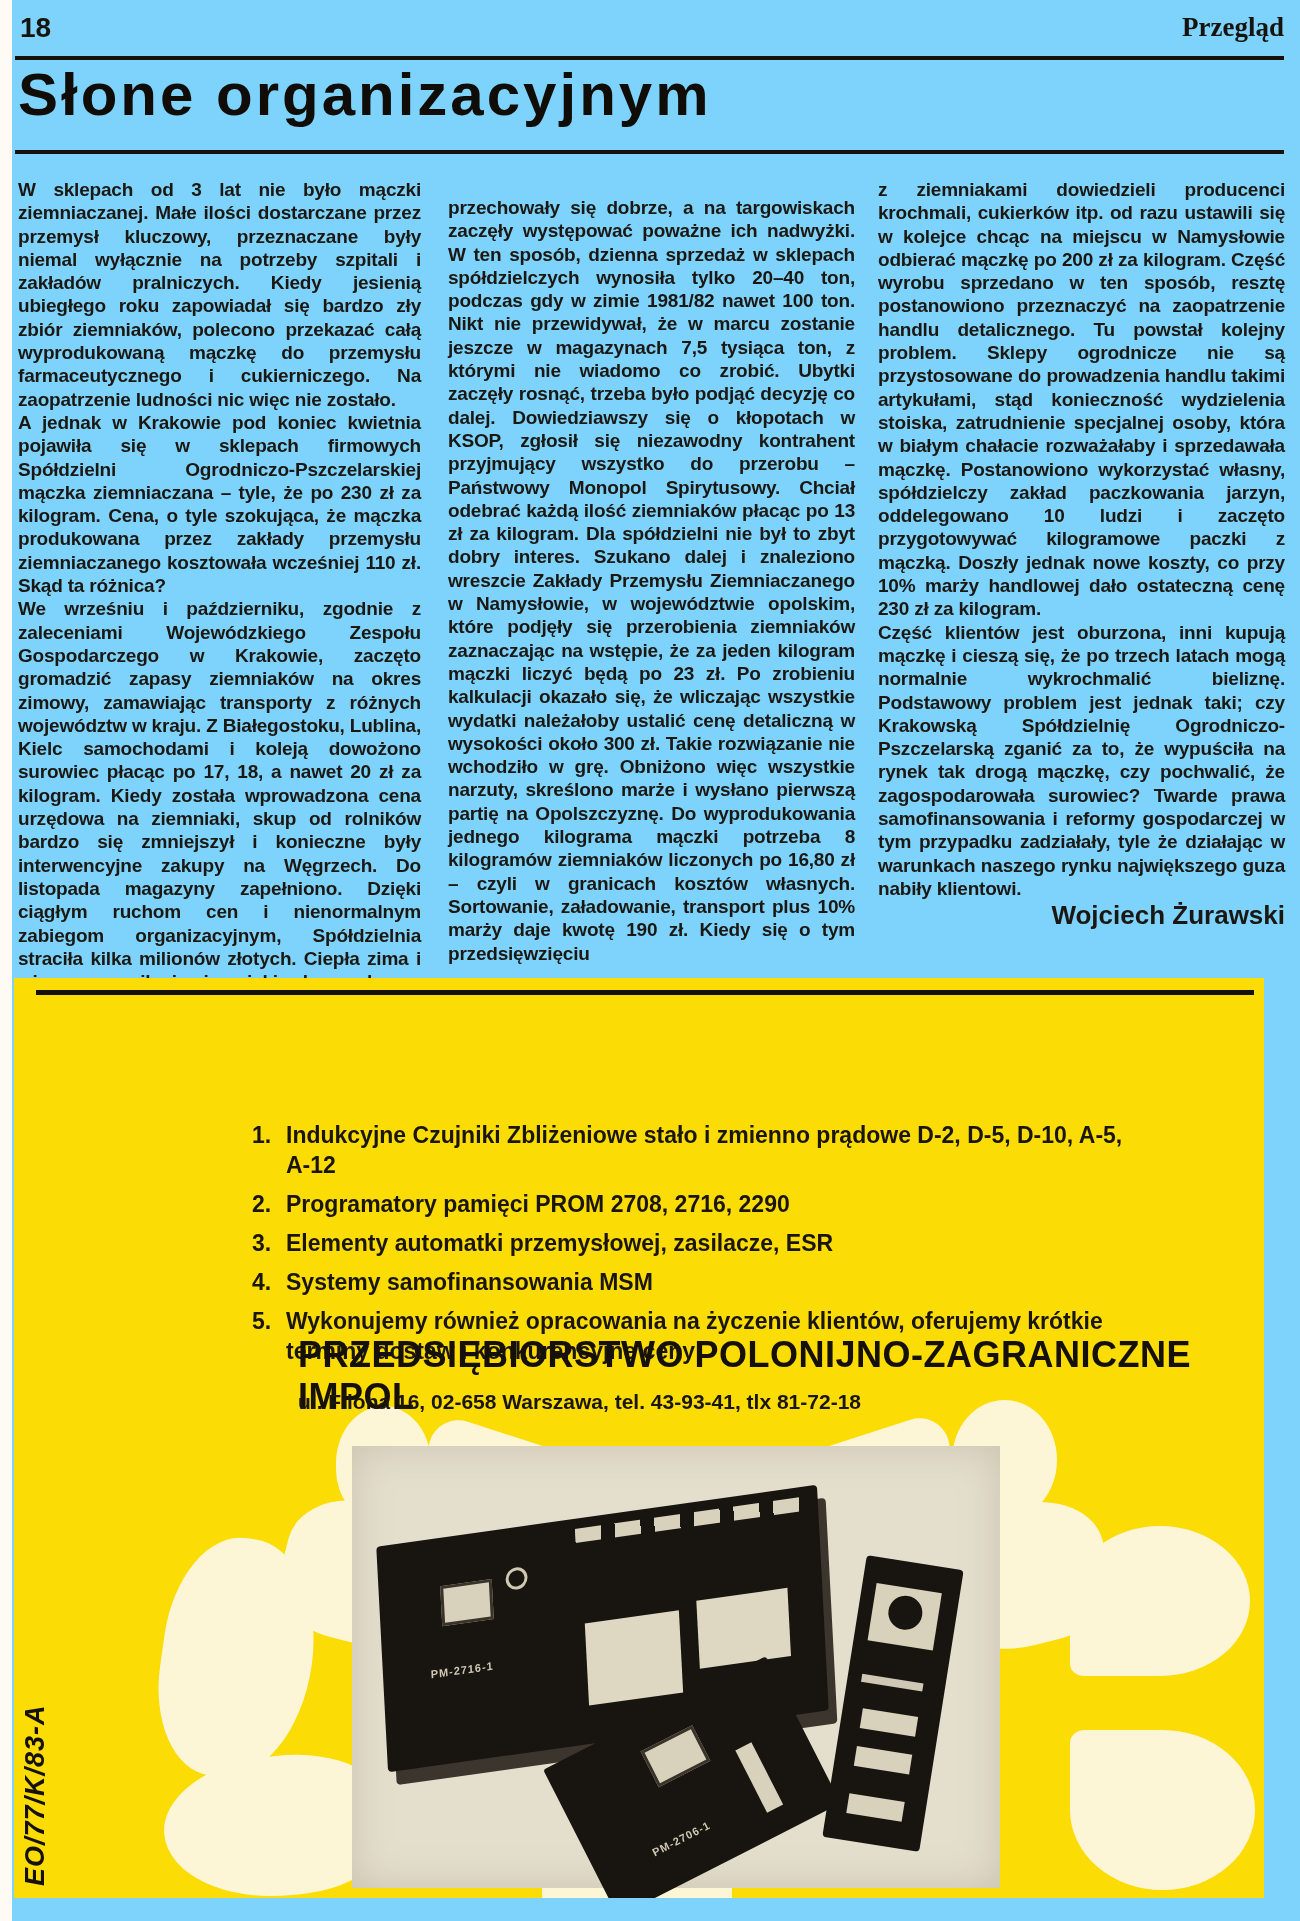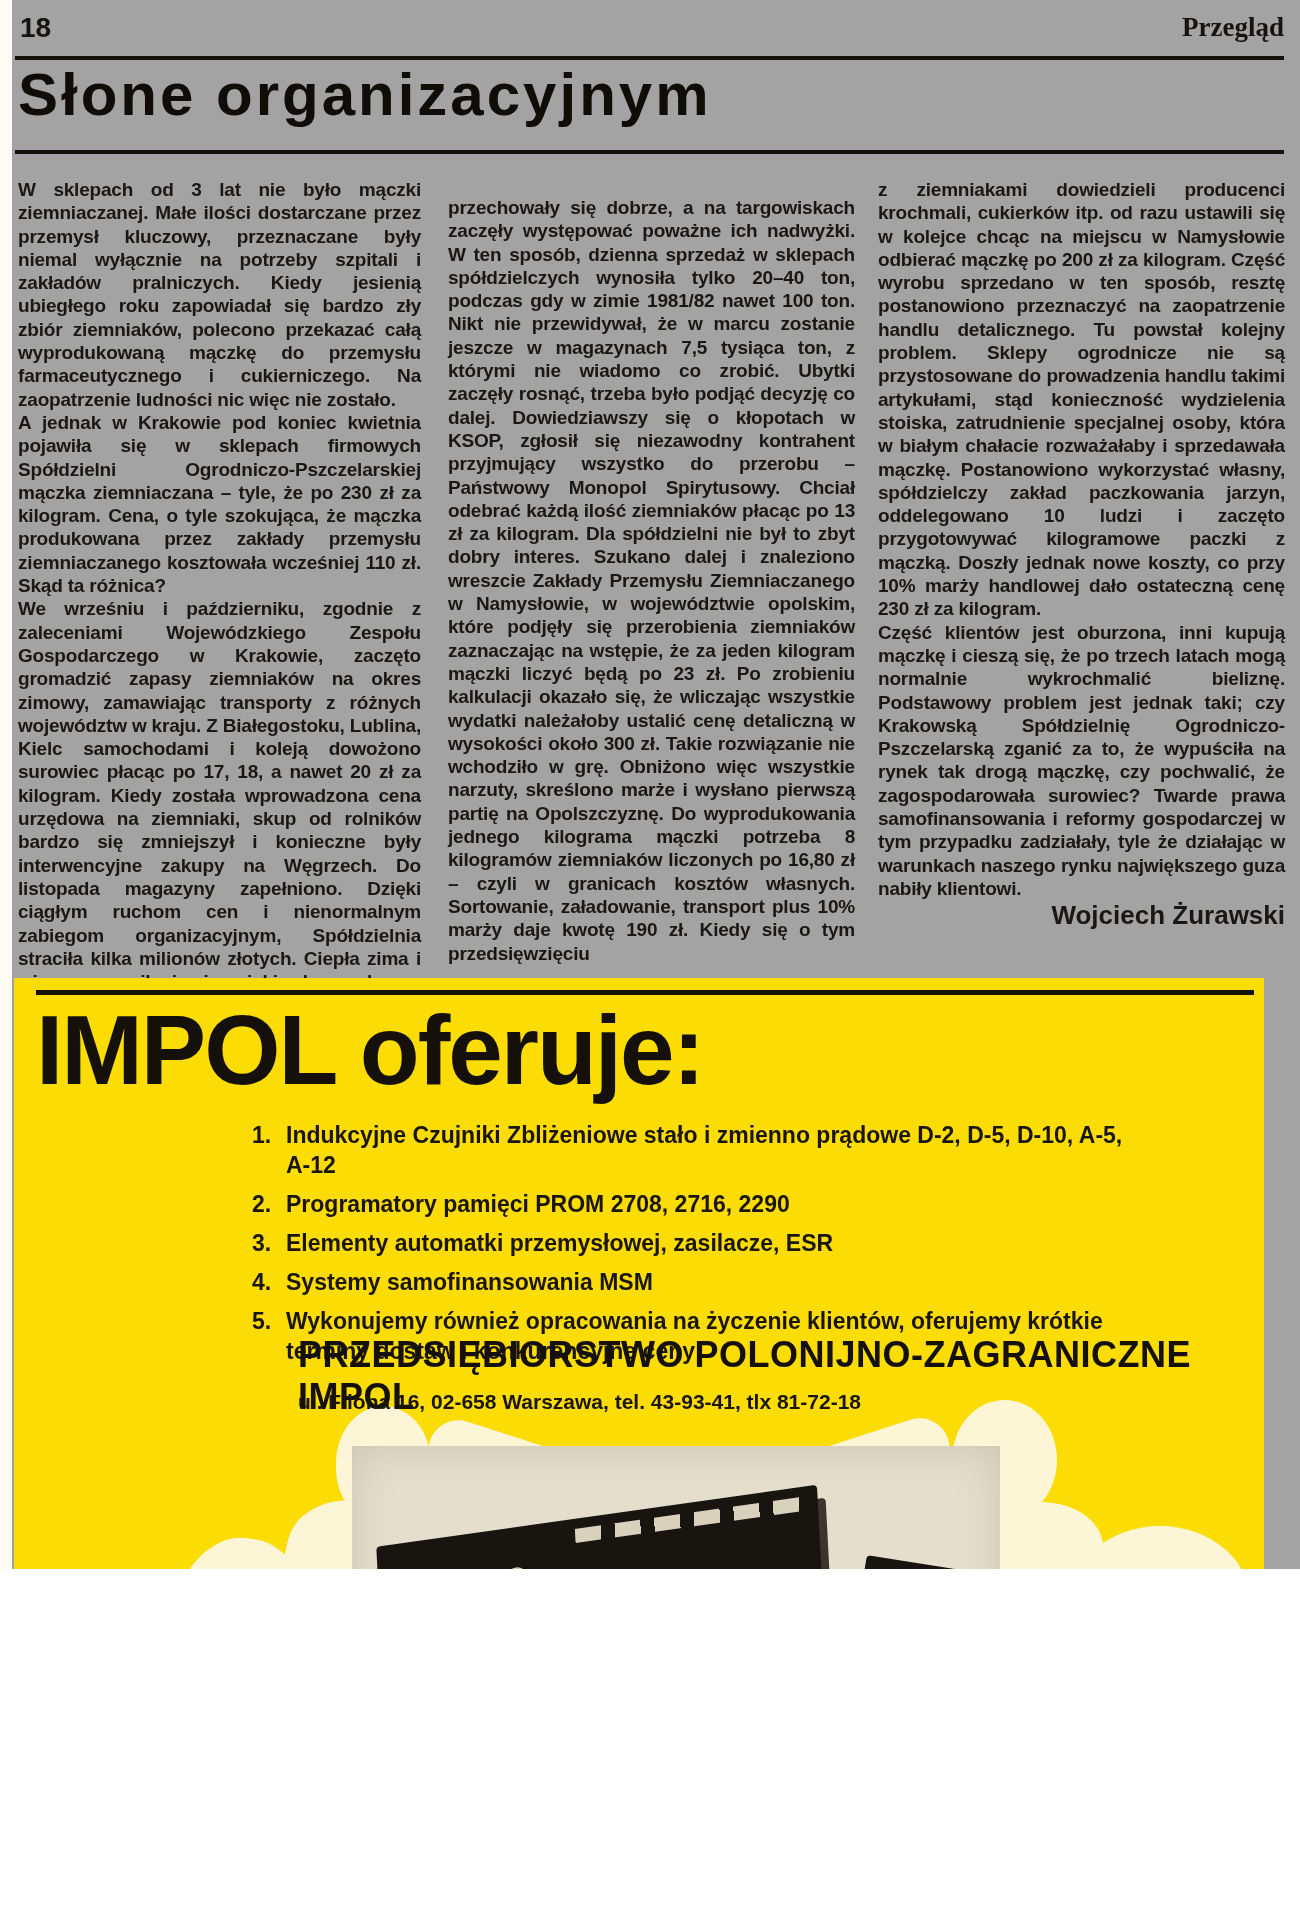--- a/index.html
+++ b/index.html
@@ -1,18 +1,18 @@
 <!DOCTYPE html>
 <html lang="pl"><head>
 <meta charset="utf-8">
 <style>
   html,body{margin:0;padding:0;background:#ffffff;}
   .page{
-    position:relative;width:1300px;height:1569px;overflow:hidden;
-    background:#a3a3a3;
+    position:relative;width:1300px;height:1921px;overflow:hidden;
+    background:#7dd3fc;
     font-family:"Liberation Sans", sans-serif;
     color:#17130e;
   }
   .page::before{ 
     content:"";position:absolute;left:0;top:0;width:12px;height:100%;
     background:#fdfbf4;z-index:5;
   }
   
   .header{position:absolute;left:20px;right:16px;top:12px;height:40px;
     display:flex;justify-content:space-between;align-items:flex-start;}
@@ -142,21 +142,20 @@
     <div class="blob b-body2"></div>
     <div class="blob b-arm1"></div>
     <div class="blob b-arm2"></div>
     <div class="blob b-left"></div>
     <div class="blob b-right1"></div>
     <div class="blob b-right2"></div>
     <div class="blob b-botleft"></div>
     <div class="blob b-botmid"></div>
 
     <div class="ad-topline"></div>
-    <h2 class="ad-title">IMPOL oferuje:</h2>
 
     <div class="ad-list">
       <div class="ad-item">
         <span class="num">1.</span>
         <span class="txt">Indukcyjne Czujniki Zbliżeniowe stało i zmienno prądowe D-2, D-5, D-10, A-5, A-12</span>
       </div>
       <div class="ad-item">
         <span class="num">2.</span>
         <span class="txt">Programatory pamięci PROM 2708, 2716, 2290</span>
       </div>

